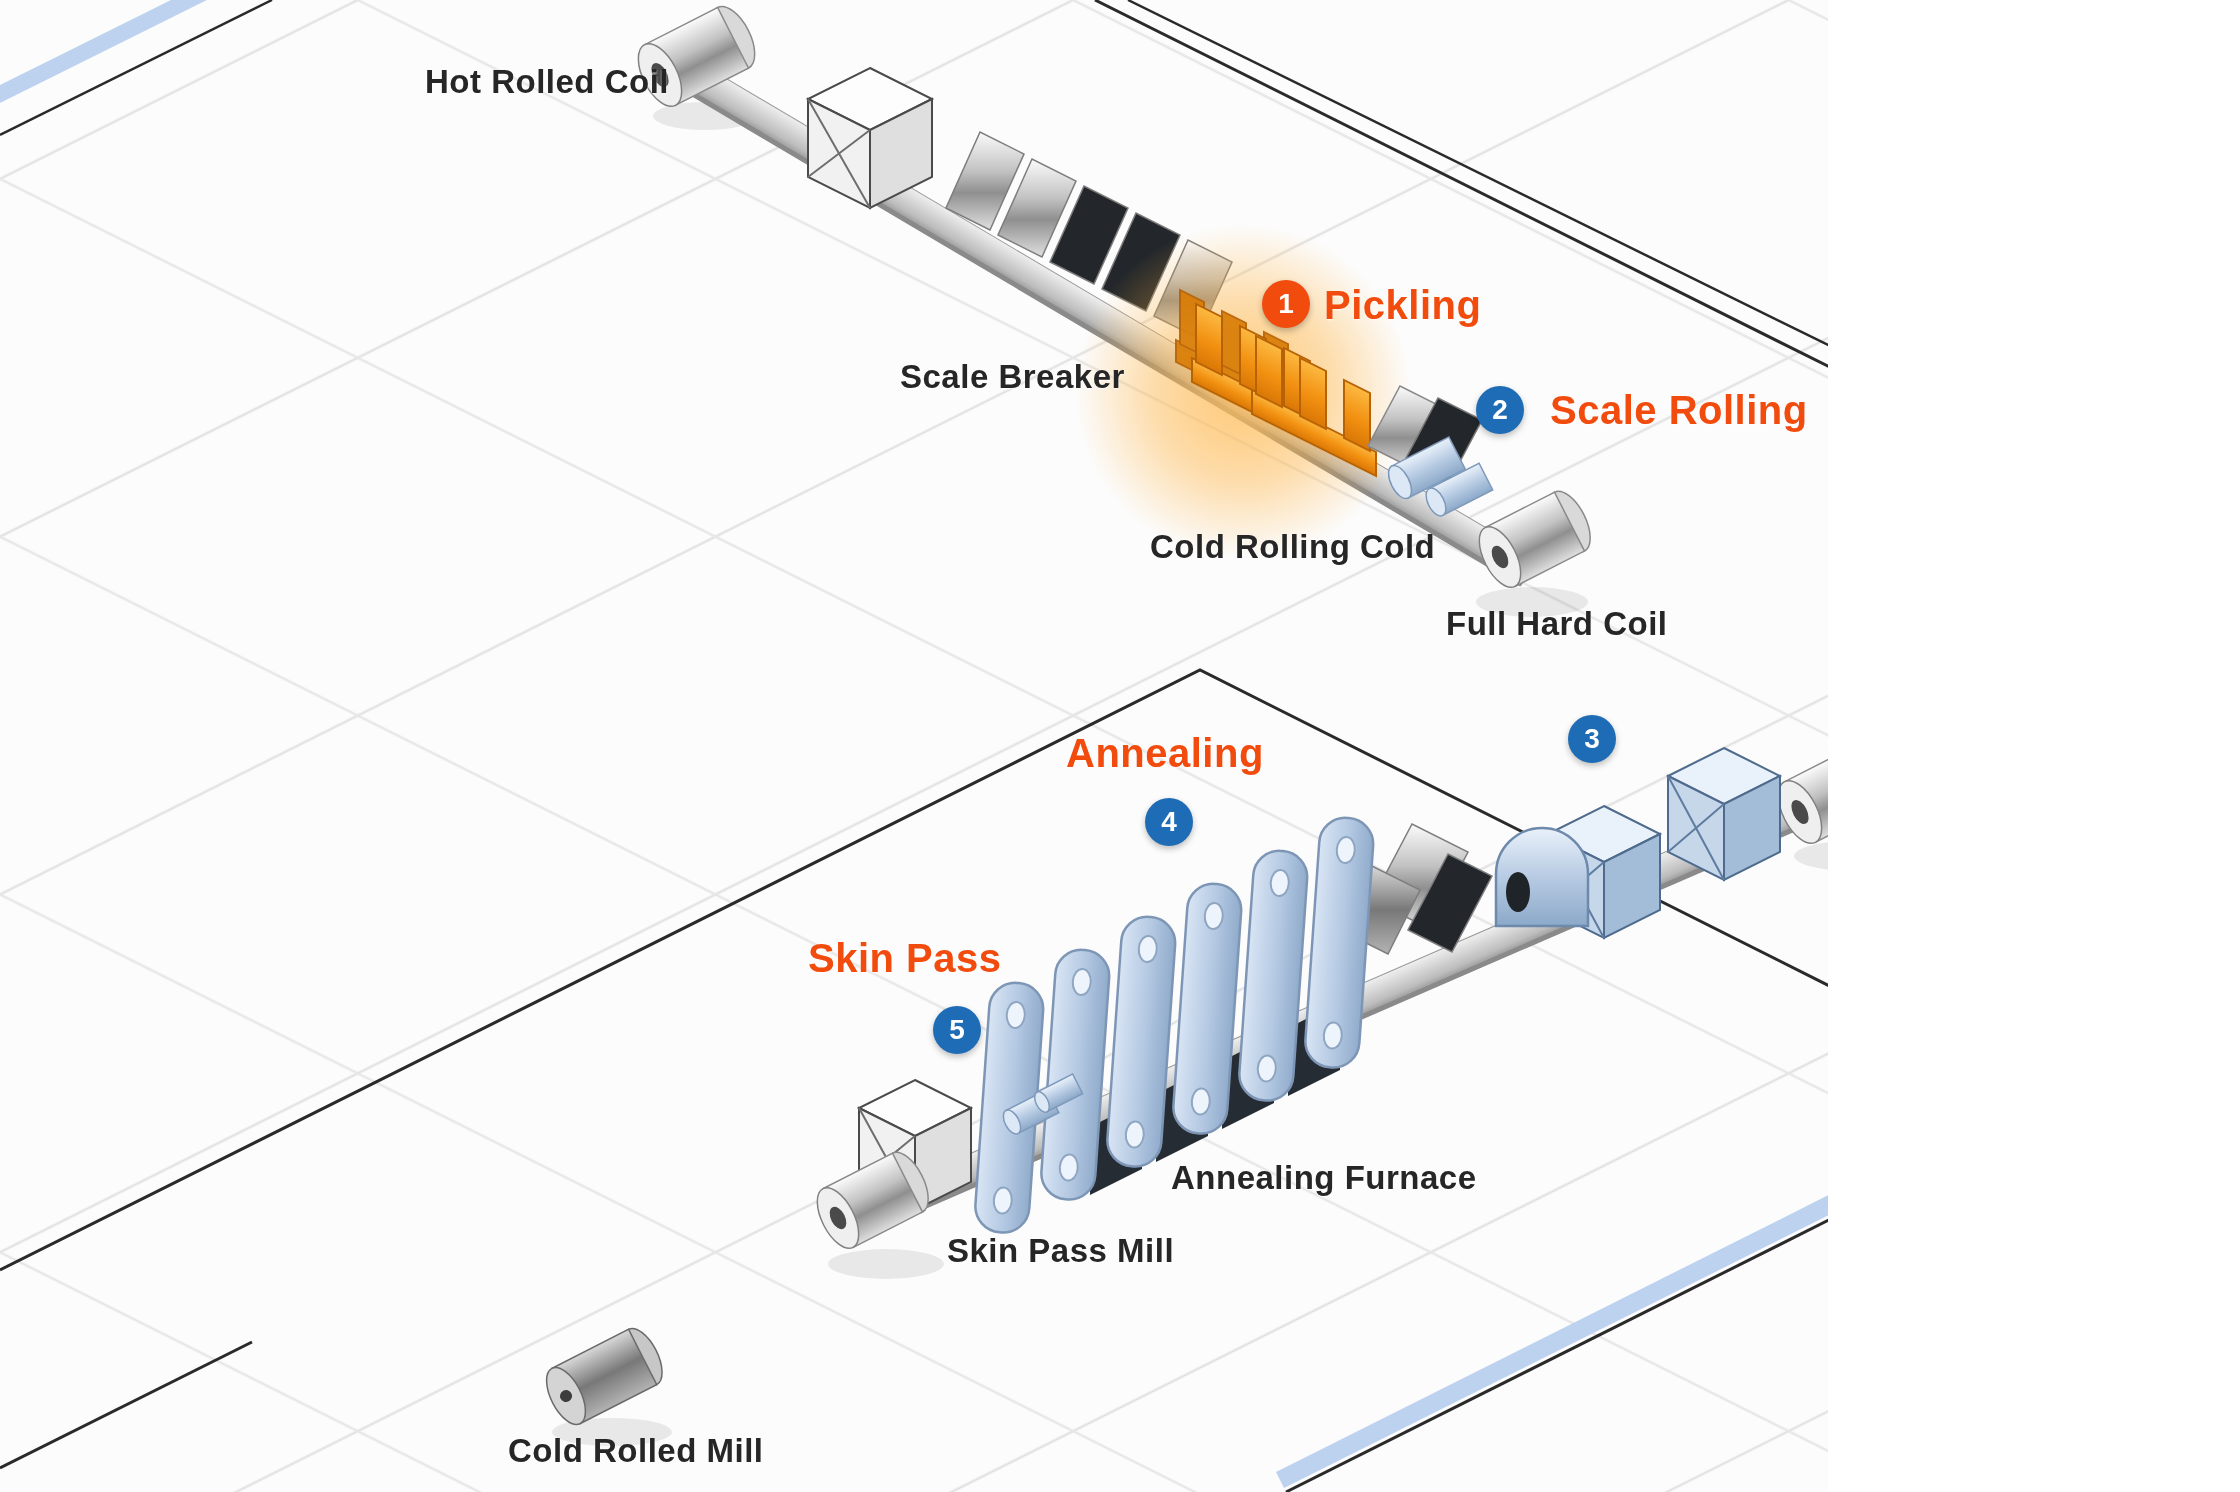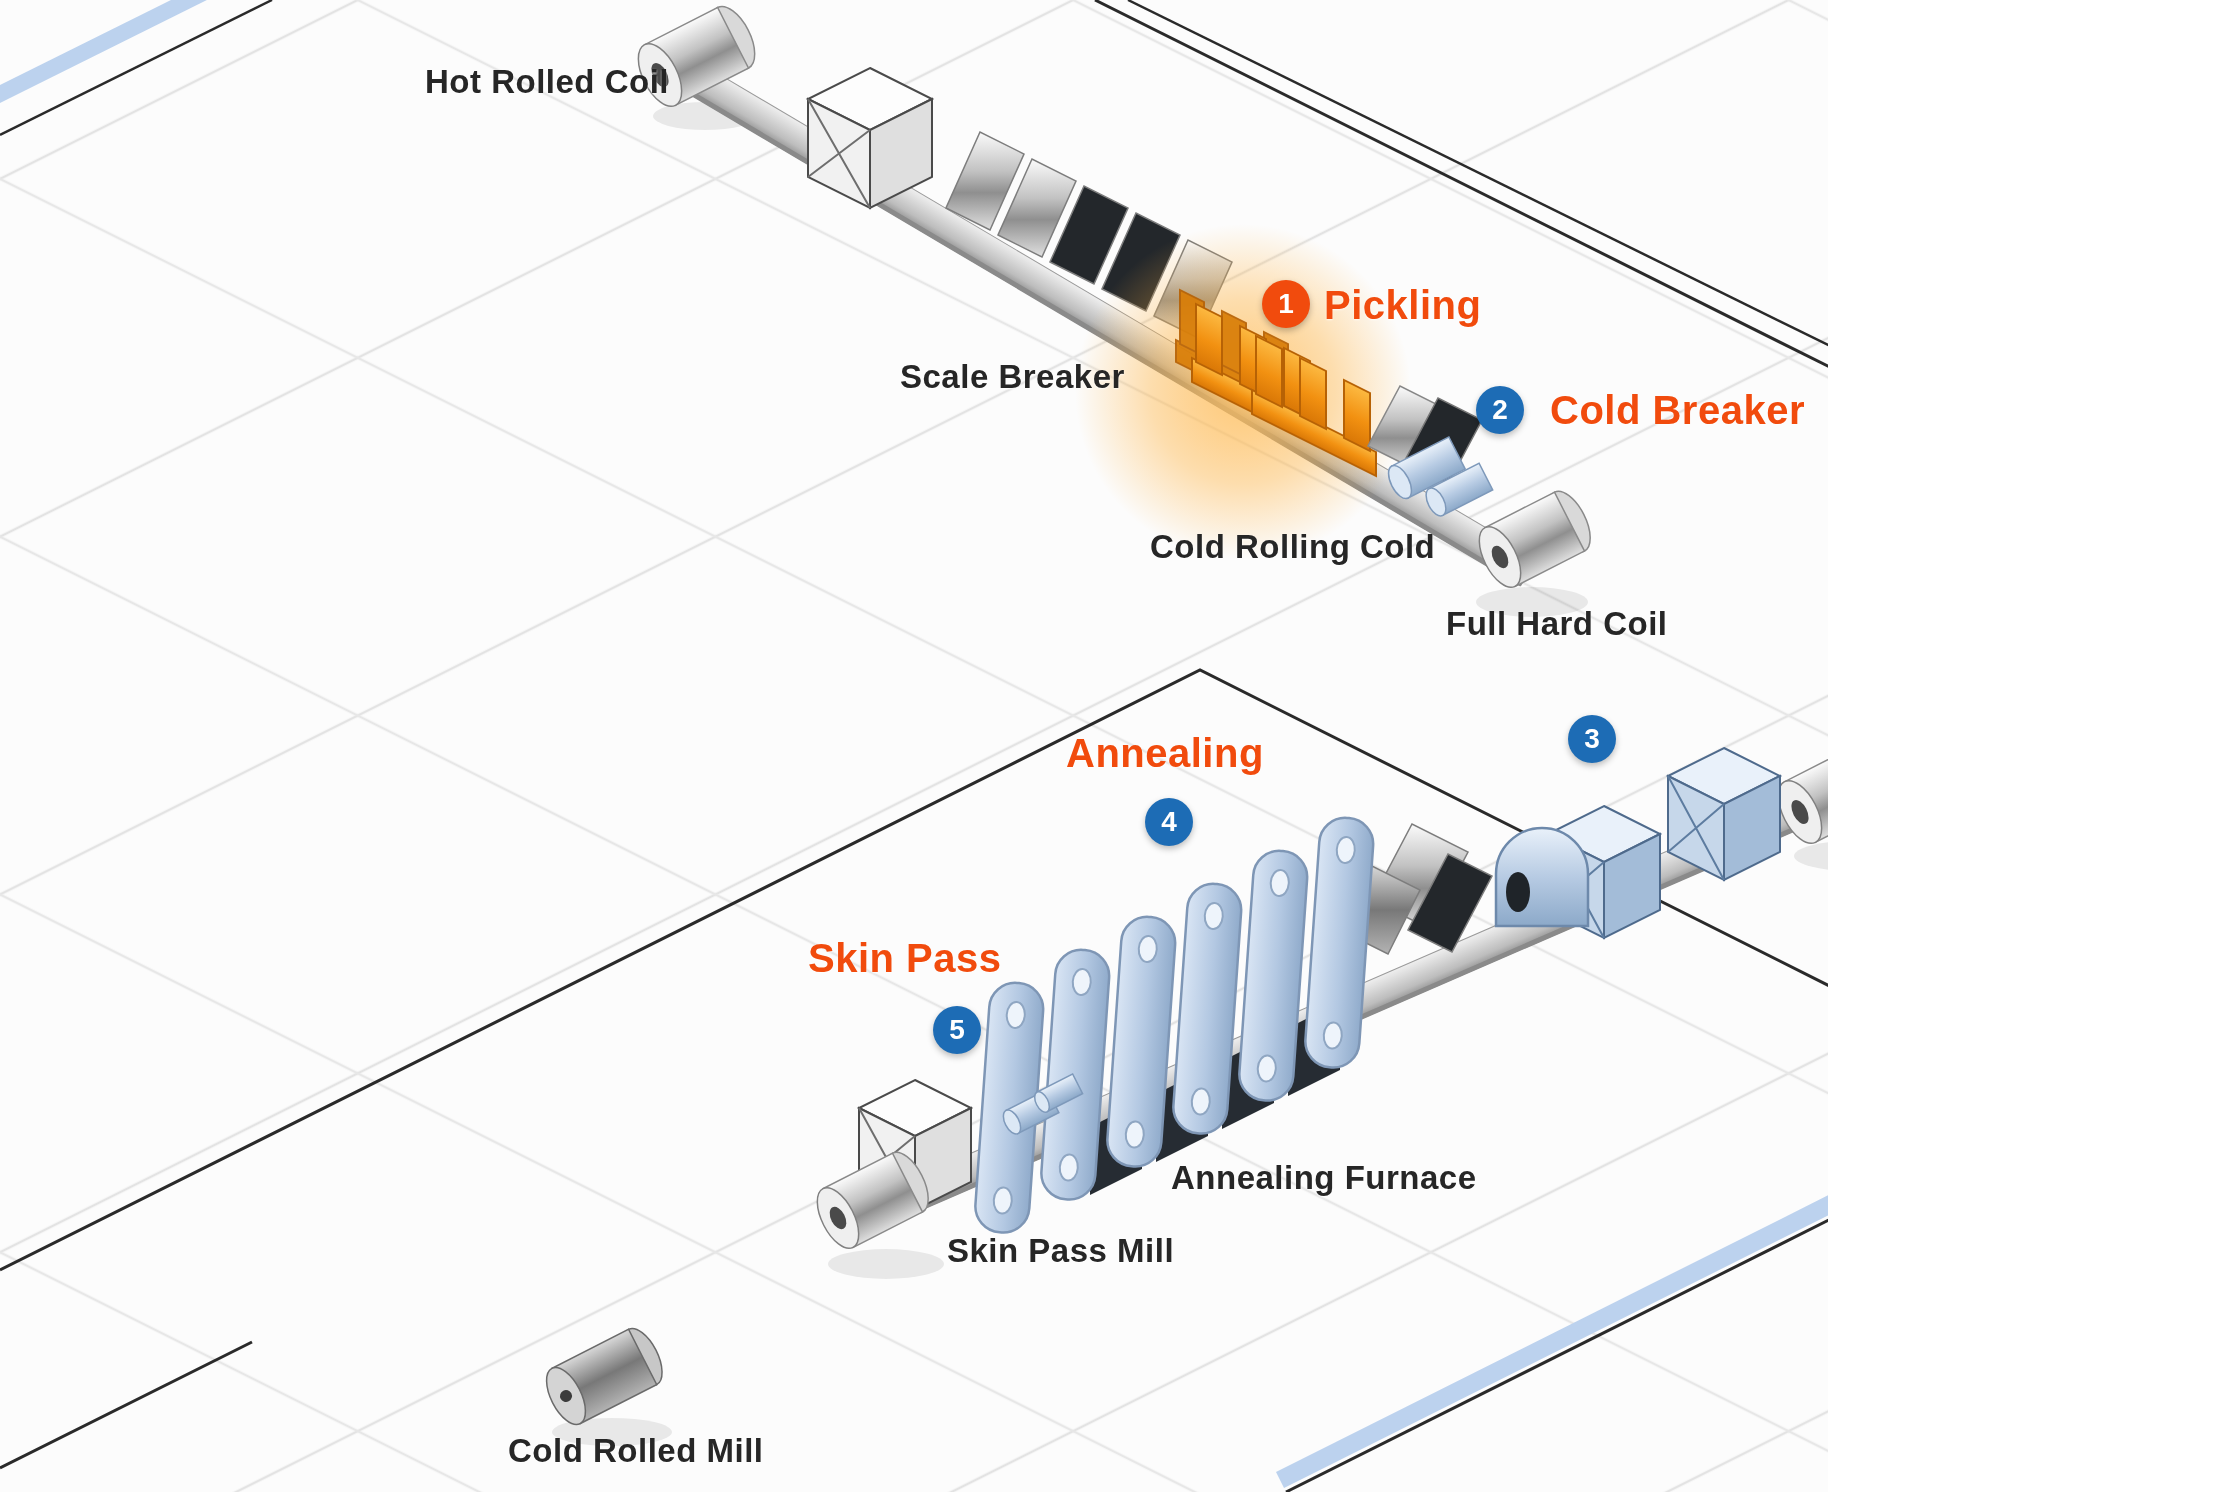--- a/index.html
+++ b/index.html
@@ -293,21 +293,21 @@
   <div class="mlabel" style="left:1150px;top:527px">Cold Rolling Cold</div>
   <div class="mlabel" style="left:1446px;top:604px">Full Hard Coil</div>
   <div class="mlabel" style="left:1171px;top:1158px">Annealing Furnace</div>
   <div class="mlabel" style="left:947px;top:1231px">Skin Pass Mill</div>
   <div class="mlabel" style="left:508px;top:1431px">Cold Rolled Mill</div>
 
   <div class="badge badge-orange" style="left:1262px;top:280px">1</div>
   <div class="step-label" style="left:1324px;top:281px">Pickling</div>
 
   <div class="badge badge-blue" style="left:1476px;top:386px">2</div>
-  <div class="step-label" style="left:1550px;top:386px">Cold Breaker</div>
+  <div class="step-label" style="left:1550px;top:386px">Scale Rolling</div>
 
   <div class="badge badge-blue" style="left:1568px;top:715px">3</div>
 
   <div class="step-label" style="left:1066px;top:729px">Annealing</div>
   <div class="badge badge-blue" style="left:1145px;top:798px">4</div>
 
   <div class="step-label" style="left:808px;top:934px">Skin Pass</div>
   <div class="badge badge-blue" style="left:933px;top:1006px">5</div>
 
 </div>

